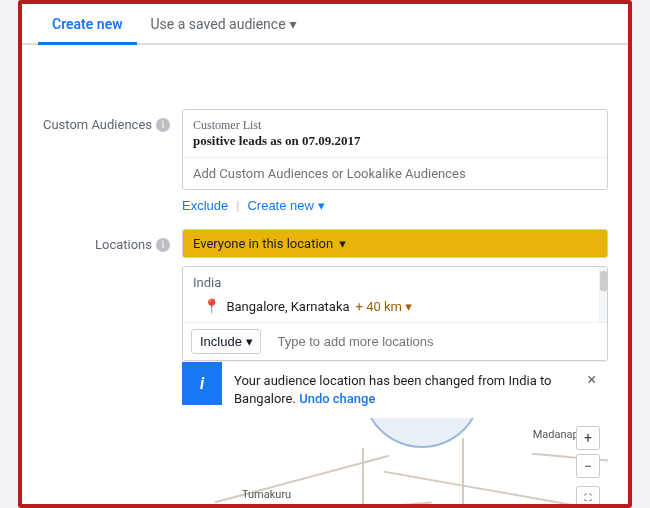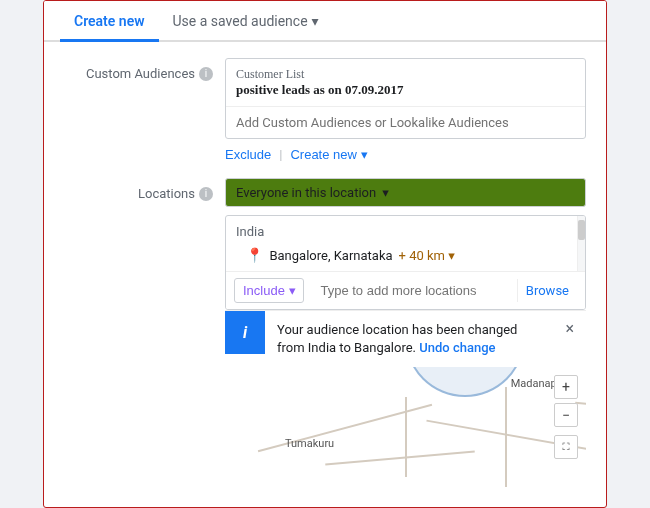--- a/index.html
+++ b/index.html
@@ -6,28 +6,29 @@
     body {
       font-family: -apple-system, BlinkMacSystemFont, 'Segoe UI', Roboto, sans-serif;
       font-size: 13px;
       background: #f0f2f5;
       display: flex;
       justify-content: center;
       align-items: center;
       min-height: 100vh;
     }
     .container {
-      width: 564px;
+      width: 614px;
       height: 508px;
       background: #fff;
-      border: 1px solid #b91c1c;
+      border: 4px solid #b91c1c;
       border-radius: 3px;
       overflow: hidden;
       display: flex;
       flex-direction: column;
+      gap: 48px;
     }
     
     .tabs {
       display: flex;
       align-items: flex-end;
       border-bottom: 2px solid #ddd;
       padding: 0 16px;
       background: #fff;
     }
     .tab {
@@ -46,21 +47,20 @@
     .tab-saved {
       display: flex;
       align-items: flex-end;
       gap: 4px;
     }
     
     .content {
       flex: 1;
       overflow-y: auto;
       padding: 16px 20px;
-      margin-left: 21px;
     }
     
     .form-row {
       display: flex;
       margin-bottom: 16px;
       align-items: flex-start;
     }
     .form-label {
       width: 140px;
       min-width: 140px;
@@ -145,21 +145,21 @@
       padding: 0;
     }
     
     .location-dropdown {
       display: inline-flex;
       align-items: center;
       gap: 6px;
       border: 1px solid #ccd0d5;
       border-radius: 3px;
       padding: 6px 10px;
-      background: #4d7c0f;
+      background: #eab308;
       cursor: pointer;
       font-size: 13px;
       color: #1c1e21;
     }
     
     .location-list-box {
       border: 1px solid #ccd0d5;
       border-radius: 3px;
       margin-top: 8px;
       overflow: hidden;
@@ -204,21 +204,21 @@
     }
     .include-btn {
       display: inline-flex;
       align-items: center;
       gap: 4px;
       border: 1px solid #ccd0d5;
       border-radius: 3px;
       padding: 4px 8px;
       background: #fff;
       font-size: 13px;
-      color: #8b5cf6;
+      color: #0f172a;
       cursor: pointer;
     }
     .location-type-input {
       flex: 1;
       border: none;
       outline: none;
       padding: 4px 16px;
       font-size: 13px;
       color: #90949c;
     }
@@ -409,21 +409,20 @@
               <div style="width:100%;height:20px;background:#ccc;border-radius:2px;margin-top:4px;"></div>
             </div>
           </div>
 
           <div class="include-row">
             <button class="include-btn">
               <span>Include</span>
               <span>▾</span>
             </button>
             <input class="location-type-input" type="text" placeholder="Type to add more locations" style="">
-            <span class="browse-btn">Browse</span>
           </div>
         </div>
 
         <div class="notification-banner">
           <div class="notif-icon-box">
             <span style="font-weight:bold;font-style:italic;">i</span>
           </div>
           <div class="notif-text">
             <span>Your audience location has been changed from India to Bangalore.</span>
             <span class="notif-undo">Undo change</span>

